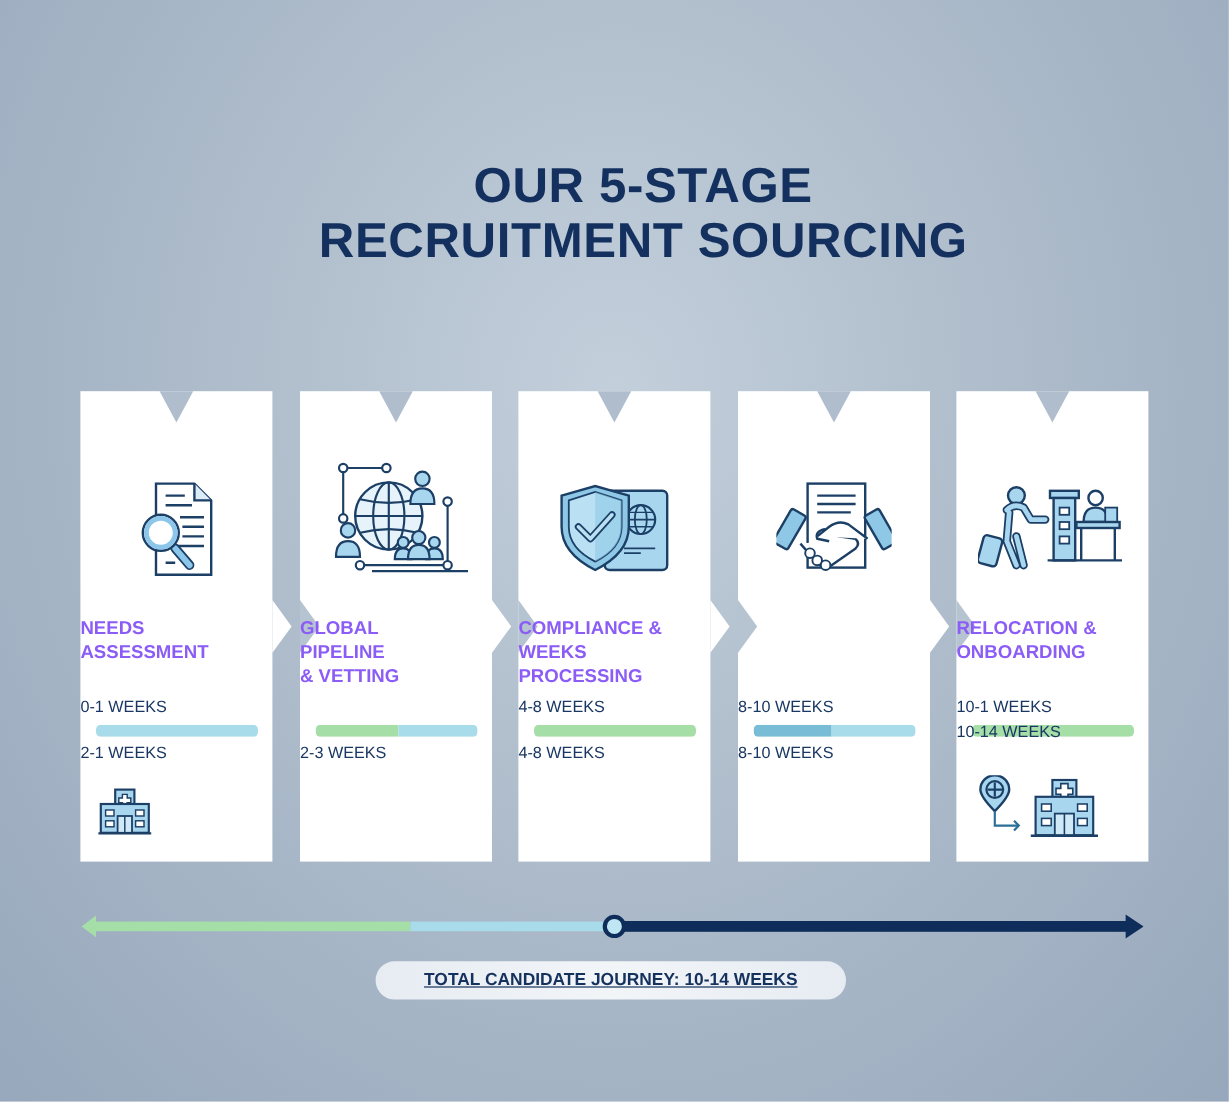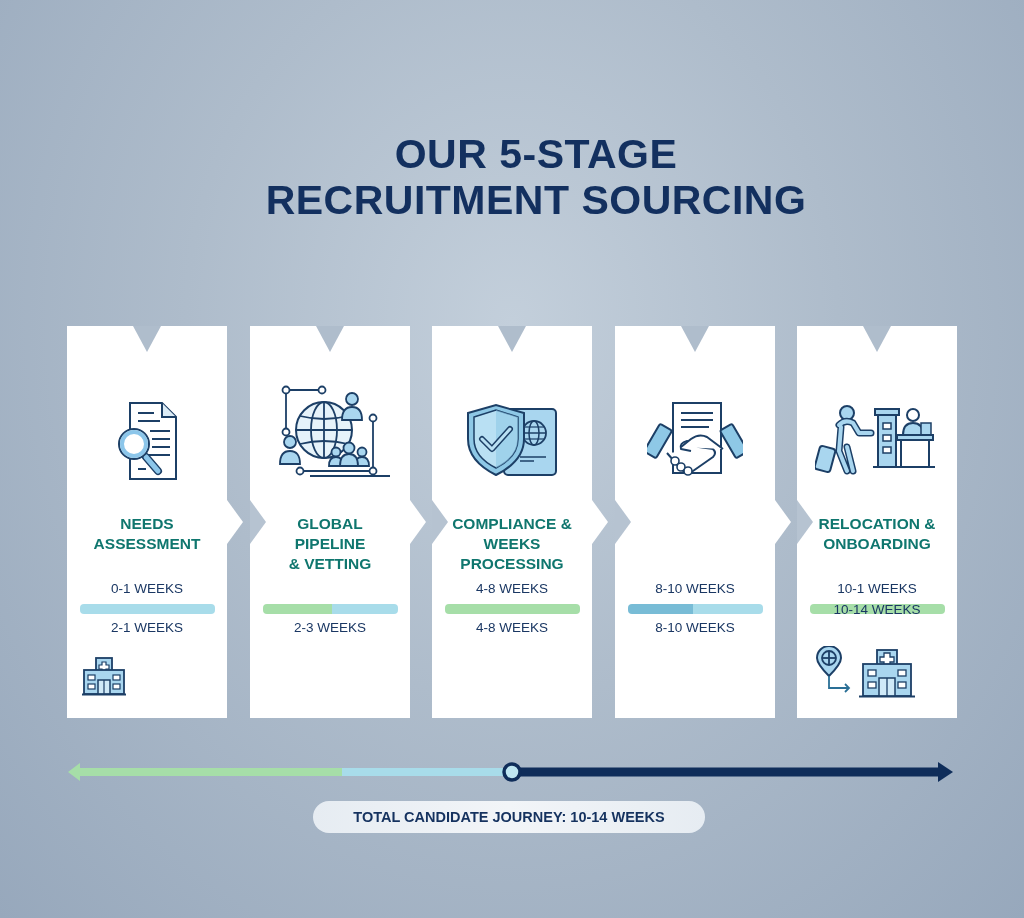--- a/index.html
+++ b/index.html
@@ -37,39 +37,39 @@
     position: absolute; width: 0; height: 0;
     border-top: 22px solid transparent; border-bottom: 22px solid transparent;
     border-left: 16px solid #b6c3d1;
   }
   .icon-wrap {
     position: absolute; top: 60px; left: 0; width: 160px; height: 110px;
     display: flex; align-items: center; justify-content: center;
   }
   .stage-title {
     position: absolute; top: 188px; left: 0; width: 160px;
-    text-align: center; font-weight: 700; font-size: 15.5px; line-height: 20px;
-    color: #0f766e;
+    font-weight: 700; font-size: 15.5px; line-height: 20px;
+    color: #8b5cf6;
   }
   .dur {
-    position: absolute; left: 0; width: 160px; text-align: center;
+    position: absolute; left: 0; width: 160px; 
     font-size: 13.5px; color: #1a3763;
   }
   .bar {
     position: absolute; left: 13px; width: 135px; height: 10px; border-radius: 4px;
     overflow: hidden; display: flex;
   }
   .bar div { height: 100%; }
   .foot-icon { position: absolute; }
 
   .timeline { position: absolute; left: 68px; top: 760px; width: 885px; height: 24px; }
   .pill {
     position: absolute; left: 313px; top: 801px; width: 392px; height: 32px;
     border-radius: 16px; background: linear-gradient(90deg, #e6ecf2, #f2f5f8 50%, #e6ecf2);
-    text-align: center; line-height: 32px; font-weight: 700; font-size: 14.5px; color: #15325f;
+    text-align: center; line-height: 32px; font-weight: 700; font-size: 14.5px; color: #15325f; text-decoration: underline;
   }
 </style>
 </head>
 <body>
 
 <div class="title">
   <span>OUR 5-STAGE</span>
   <span>RECRUITMENT SOURCING</span>
 </div>
 

